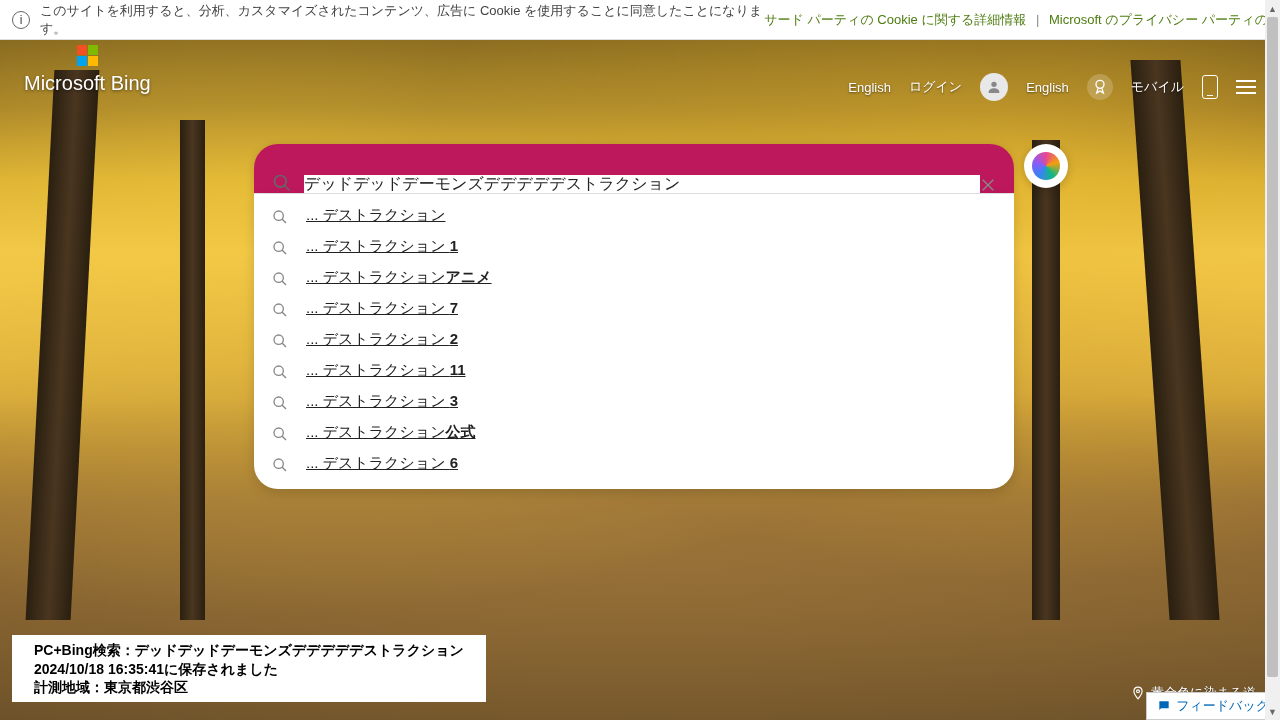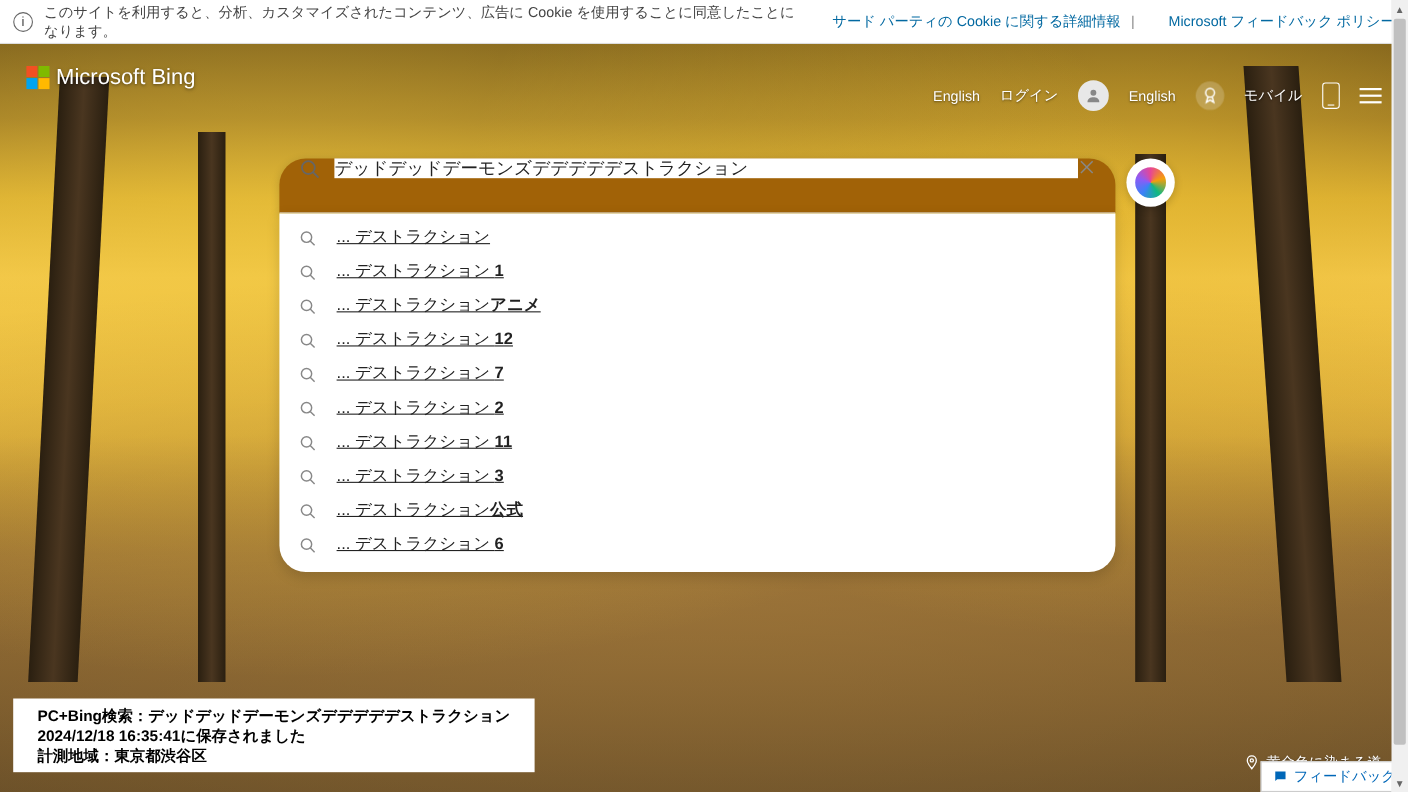--- a/index.html
+++ b/index.html
@@ -74,24 +74,23 @@
       justify-content: center;
       font-size: 12px;
       margin-right: 10px;
       flex-shrink: 0;
     }
     .cookie-banner .links {
       margin-left: auto;
       white-space: nowrap;
     }
     .cookie-banner a {
-      color: #0369a1;
+      color: #4d7c0f;
       text-decoration: none;
       cursor: pointer;
-      margin-left: 21px;
     }
     .cookie-banner .sep {
       color: #888;
       margin: 0 6px;
     }
     
     
     .header {
       position: absolute;
       top: 40px;
@@ -100,20 +99,21 @@
       height: 60px;
       display: flex;
       align-items: center;
       padding: 0 24px;
       z-index: 50;
     }
     .logo {
       display: flex;
       align-items: center;
       gap: 6px;
+      flex-direction: column;
     }
     .ms-squares {
       display: grid;
       grid-template-columns: 10px 10px;
       grid-template-rows: 10px 10px;
       gap: 1px;
     }
     .ms-squares div:nth-child(1) { background: #f25022; }
     .ms-squares div:nth-child(2) { background: #7fba00; }
     .ms-squares div:nth-child(3) { background: #00a4ef; }
@@ -187,25 +187,25 @@
     
     
     .search-container {
       position: absolute;
       top: 144px;
       left: 254px;
       width: 760px;
       z-index: 60;
     }
     .search-box {
-      background: #a16207;
+      background: #be185d;
       border-radius: 24px 24px 0 0;
       height: 50px;
       display: flex;
-      align-items: flex-start;
+      align-items: flex-end;
       padding: 0 18px;
       box-shadow: 0 2px 8px rgba(0,0,0,0.15);
       border-bottom: 1px solid #e5e5e5;
     }
     .search-icon {
       width: 20px;
       height: 20px;
       margin-right: 12px;
       color: #666;
     }
@@ -359,21 +359,21 @@
   <div class="trunk trunk3"></div>
   <div class="trunk trunk4"></div>
 </div>
 
 <div class="cookie-banner">
   <span class="info-icon">i</span>
   <span>このサイトを利用すると、分析、カスタマイズされたコンテンツ、広告に Cookie を使用することに同意したことになります。</span>
   <span class="links">
     <a>サード パーティの Cookie に関する詳細情報</a>
     <span class="sep">|</span>
-    <a>Microsoft フィードバック ポリシー</a>
+    <a>Microsoft のプライバシー パーティの</a>
   </span>
 </div>
 
 <div class="header">
   <div class="logo">
     <div class="ms-squares">
       <div></div>
         <div></div>
         <div></div>
         <div></div>
@@ -439,27 +439,20 @@
           <circle cx="10" cy="10" r="7"></circle>
           <line x1="21" y1="21" x2="15" y2="15"></line>
         </svg>
         <span><span>... デストラクション</span><span class="bold">アニメ</span></span>
       </div>
       <div class="suggestion">
         <svg class="sug-icon" viewBox="0 0 24 24" fill="none" stroke="currentColor" stroke-width="2">
           <circle cx="10" cy="10" r="7"></circle>
           <line x1="21" y1="21" x2="15" y2="15"></line>
         </svg>
-        <span><span>... デストラクション </span><span class="bold">12</span></span>
-      </div>
-      <div class="suggestion">
-        <svg class="sug-icon" viewBox="0 0 24 24" fill="none" stroke="currentColor" stroke-width="2">
-          <circle cx="10" cy="10" r="7"></circle>
-          <line x1="21" y1="21" x2="15" y2="15"></line>
-        </svg>
         <span><span>... デストラクション </span><span class="bold">7</span></span>
       </div>
       <div class="suggestion">
         <svg class="sug-icon" viewBox="0 0 24 24" fill="none" stroke="currentColor" stroke-width="2">
           <circle cx="10" cy="10" r="7"></circle>
           <line x1="21" y1="21" x2="15" y2="15"></line>
         </svg>
         <span><span>... デストラクション </span><span class="bold">2</span></span>
       </div>
       <div class="suggestion">
@@ -492,21 +485,21 @@
       </div>
     </div>
 </div>
 
 <div class="copilot-btn">
   <div class="copilot-inner"></div>
 </div>
 
 <div class="info-box">
   <div>PC+Bing検索：デッドデッドデーモンズデデデデデストラクション</div>
-  <div>2024/12/18 16:35:41に保存されました</div>
+  <div>2024/10/18 16:35:41に保存されました</div>
   <div>計測地域：東京都渋谷区</div>
 </div>
 
 <div class="caption-bar">
   <svg width="14" height="14" viewBox="0 0 24 24" fill="none" stroke="currentColor" stroke-width="2">
       <path d="M12 2C8 2 5 5 5 9c0 5 7 13 7 13s7-8 7-13c0-4-3-7-7-7z"></path>
       <circle cx="12" cy="9" r="2.5"></circle>
     </svg>
   <span>黄金色に染まる道</span>
 </div>

